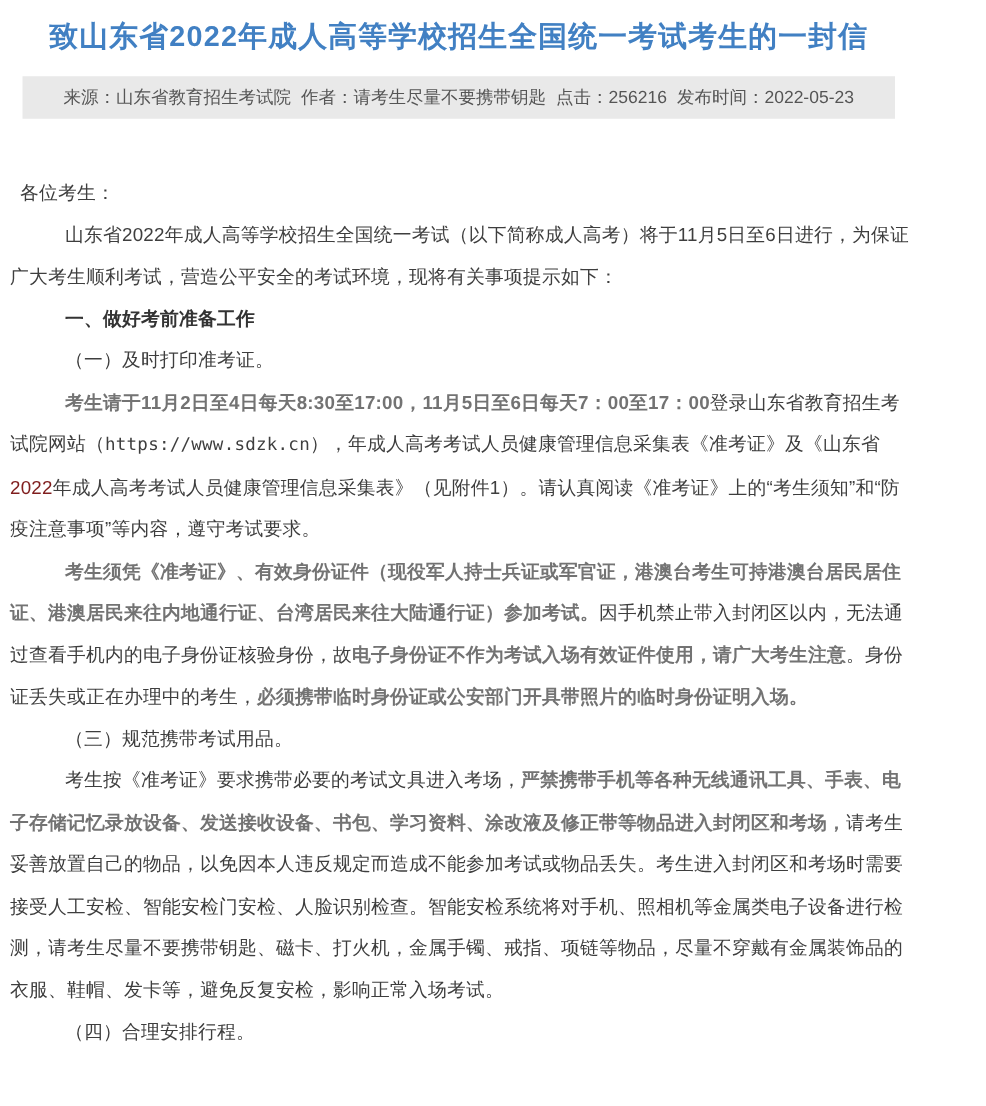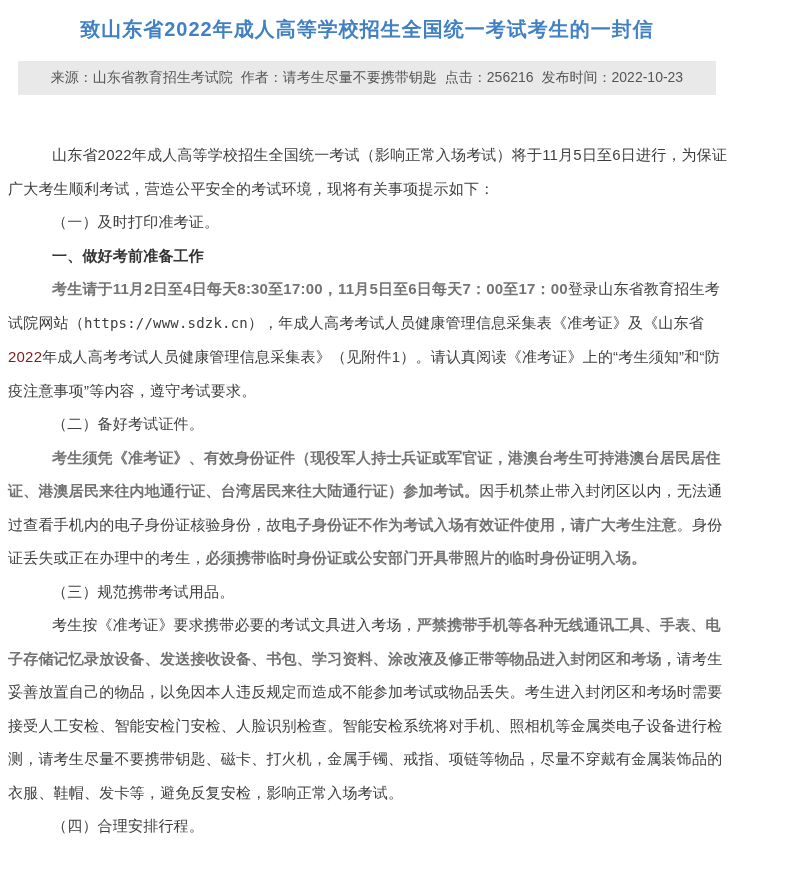--- a/index.html
+++ b/index.html
@@ -16,21 +16,21 @@
     background: #ffffff;
   }
   .content-head {
     width: 698px;
     margin-left: 18px;
   }
   .page-title {
     margin: 0;
     padding-top: 13px;
     text-align: center;
-    font-size: 20px;
+    font-size: 23px;
     line-height: 32px;
     font-weight: bold;
     color: #4180c3;
     letter-spacing: 1px;
   }
   .meta-bar {
     margin-top: 16px;
     height: 34px;
     background: #e9e9e9;
     display: flex;
@@ -63,28 +63,28 @@
 </head>
 <body>
 
 <div class="page">
   <div class="content-head">
     <h1 class="page-title">致山东省2022年成人高等学校招生全国统一考试考生的一封信</h1>
     <div class="meta-bar">
         <span class="meta-item">来源：山东省教育招生考试院</span>
         <span class="meta-item">作者：请考生尽量不要携带钥匙</span>
         <span class="meta-item">点击：256216</span>
-        <span class="meta-item">发布时间：2022-10-23</span>
+        <span class="meta-item">发布时间：2022-05-23</span>
       </div>
   </div>
 
   <div class="doc">
-    <p class="para">山东省2022年成人高等学校招生全国统一考试（影响正常入场考试）将于11月5日至6日进行，为保证广大考生顺利考试，营造公平安全的考试环境，现将有关事项提示如下：</p>
+    <p class="salutation">各位考生：</p>
+    <p class="para">山东省2022年成人高等学校招生全国统一考试（以下简称成人高考）将于11月5日至6日进行，为保证广大考生顺利考试，营造公平安全的考试环境，现将有关事项提示如下：</p>
+    <p class="para bold-head">一、做好考前准备工作</p>
     <p class="para">（一）及时打印准考证。</p>
-    <p class="para bold-head">一、做好考前准备工作</p>
     <p class="para"><span class="b">考生请于11月2日至4日每天8:30至17:00，11月5日至6日每天7：00至17：00</span><span>登录山东省教育招生考试院网站（</span><span class="mono">https://www.sdzk.cn</span><span>），年成人高考考试人员健康管理信息采集表《准考证》及《山东省</span><span class="year-light">2022</span><span>年成人高考考试人员健康管理信息采集表》（见附件1）。请认真阅读《准考证》上的“考生须知”和“防疫注意事项”等内容，遵守考试要求。</span></p>
-    <p class="para">（二）备好考试证件。</p>
     <p class="para"><span class="b">考生须凭《准考证》、有效身份证件（现役军人持士兵证或军官证，港澳台考生可持港澳台居民居住证、港澳居民来往内地通行证、台湾居民来往大陆通行证）参加考试。</span><span>因手机禁止带入封闭区以内，无法通过查看手机内的电子身份证核验身份，故</span><span class="b">电子身份证不作为考试入场有效证件使用，请广大考生注意</span><span>。身份证丢失或正在办理中的考生，</span><span class="b">必须携带临时身份证或公安部门开具带照片的临时身份证明入场。</span></p>
     <p class="para">（三）规范携带考试用品。</p>
     <p class="para"><span>考生按《准考证》要求携带必要的考试文具进入考场，</span><span class="b">严禁携带手机等各种无线通讯工具、手表、电子存储记忆录放设备、发送接收设备、书包、学习资料、涂改液及修正带等物品进入封闭区和考场，</span><span>请考生妥善放置自己的物品，以免因本人违反规定而造成不能参加考试或物品丢失。考生进入封闭区和考场时需要接受人工安检、智能安检门安检、人脸识别检查。智能安检系统将对手机、照相机等金属类电子设备进行检测，请考生尽量不要携带钥匙、磁卡、打火机，金属手镯、戒指、项链等物品，尽量不穿戴有金属装饰品的衣服、鞋帽、发卡等，避免反复安检，影响正常入场考试。</span></p>
     <p class="para">（四）合理安排行程。</p>
   </div>
 </div>
 
 </body></html>

